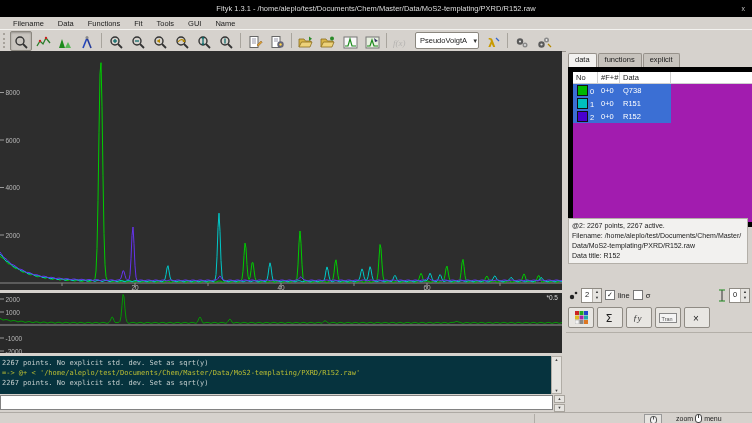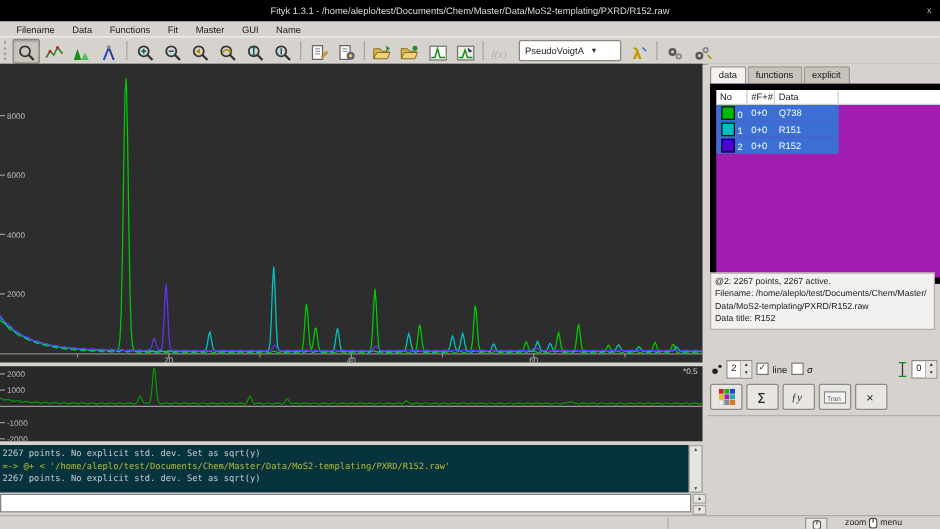--- a/index.html
+++ b/index.html
@@ -13,21 +13,21 @@
   .menubar{position:absolute;left:0;top:17px;width:752px;height:12px;display:flex;align-items:center;padding-left:6px}
   .menu-item{padding:0 7px;font-size:7.5px}
   
   .toolbar{position:absolute;left:0;top:29px;width:752px;height:21px;display:flex;align-items:center;
            padding-left:2px;border-top:1px solid #f3f2ef;border-bottom:1px solid #97928b;background:#d6d2cd}
   .thandle{width:2px;height:15px;border-left:2px dotted #a7a29b;margin:0 3px 0 1px}
   .tbtn{width:20px;height:18px;display:flex;align-items:flex-end;justify-content:center;border:1px solid transparent;border-radius:2px}
   .tbtn.pressed{border:1px solid #8b877f;background:#c9c5bf;box-shadow:inset 0 1px 2px rgba(0,0,0,.25)}
   .tsep{width:1px;height:15px;background:#a8a49d;margin:0 3px}
   .combo{height:15px;border:1px solid #8b877f;background:#fff;display:flex;align-items:center;
-         font-size:7.5px;padding:0 18px 0 4px;margin:0 3px;border-radius:2px}
+         font-size:7.5px;padding:0 0 0 4px;margin:0 3px;border-radius:2px}
   .combo .carrow{font-size:6px;margin-left:5px;color:#333}
   .ic{display:flex}
   
   .main-plot{position:absolute;left:0;top:51px;width:562px;height:239px;background:#2d2d2d}
   .aux-plot{position:absolute;left:0;top:293px;width:562px;height:60px;background:#292929}
   .aux-scale{position:absolute;right:4px;top:1px;color:#d8d8d8;font-size:6.5px}
   .axt{fill:#b8b8b8;font-size:6.5px;font-family:"Liberation Sans",sans-serif}
   
   .console{position:absolute;left:0;top:356px;width:562px;height:38px;background:#06333e;
            font-family:"DejaVu Sans Mono",monospace;font-size:7px;line-height:10px;
@@ -85,21 +85,21 @@
 <div class="titlebar">
   <span>Fityk 1.3.1 - /home/aleplo/test/Documents/Chem/Master/Data/MoS2-templating/PXRD/R152.raw</span>
   <span class="close-x">x</span>
 </div>
 
 <div class="menubar">
     <span class="menu-item">Filename</span>
     <span class="menu-item">Data</span>
     <span class="menu-item">Functions</span>
     <span class="menu-item">Fit</span>
-    <span class="menu-item">Master</span>
+    <span class="menu-item">Tools</span>
     <span class="menu-item">GUI</span>
     <span class="menu-item">Name</span>
   </div>
 
 <div class="toolbar">
     <div class="thandle"></div>
     <div class="tbtn pressed">
       <span class="ic">
         <svg width="15" height="15">
           <circle cx="6" cy="6" r="4" fill="none" stroke="#333" stroke-width="1.4"></circle>

